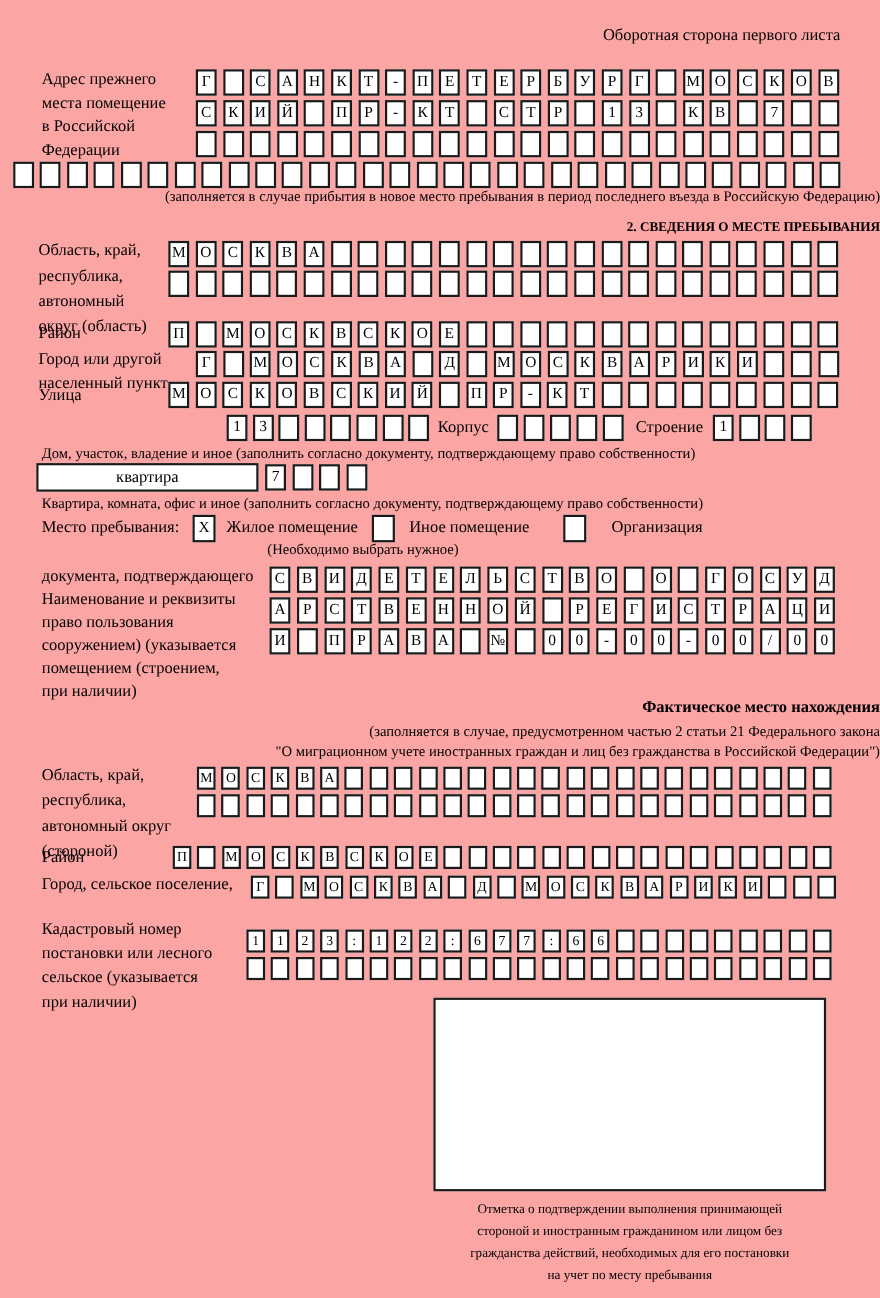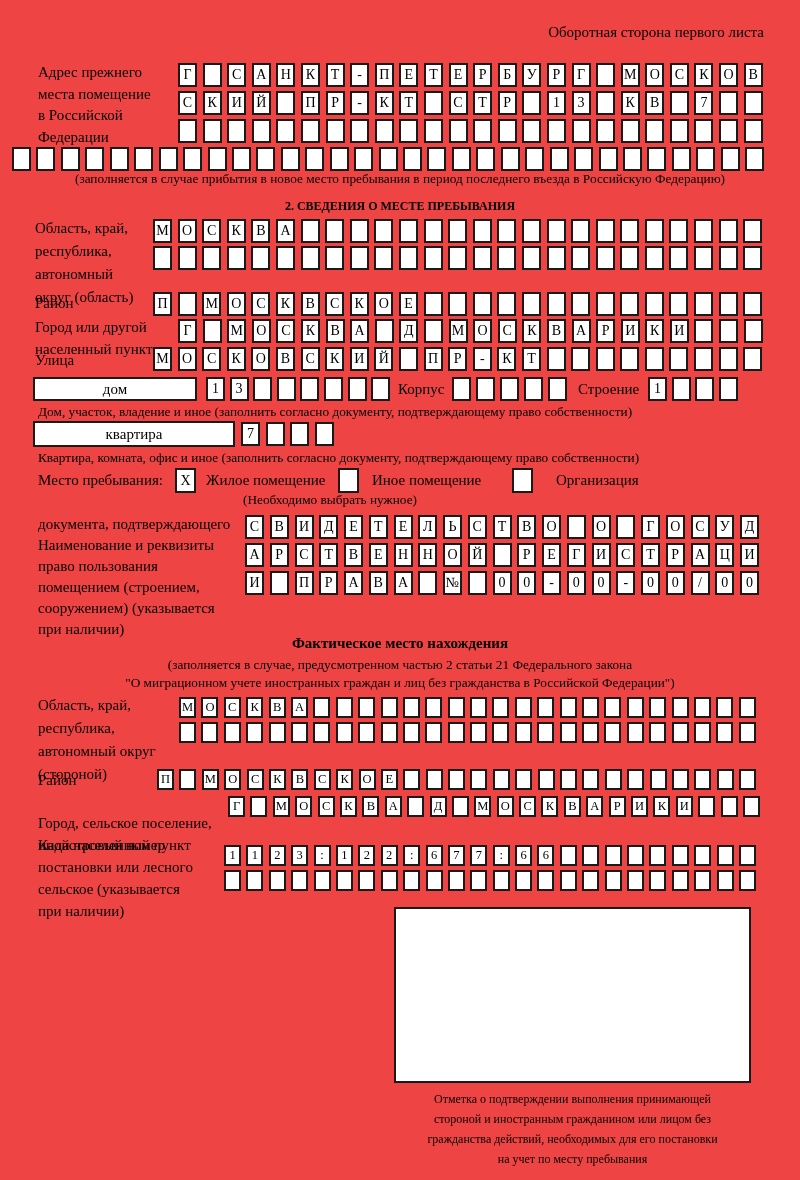--- a/index.html
+++ b/index.html
@@ -1,20 +1,20 @@
 <!DOCTYPE html>
 <html><head>
 <meta charset="utf-8">
 <style>
   html,body{margin:0;padding:0;background:#fff;}
-  .page{position:relative;width:800px;height:1180px;background:#ef4444;overflow:hidden;
+  .page{position:relative;width:800px;height:1180px;background:#fca5a5;overflow:hidden;
         font-family:"Liberation Serif","DejaVu Serif",serif;color:#000;}
   .lbl{position:absolute;font-size:15px;line-height:21.5px;white-space:nowrap;}
   .note{position:absolute;font-size:13.3px;white-space:nowrap;}
-  .center{left:0;width:800px;text-align:center;white-space:nowrap;}
+  .center{left:0;width:800px;text-align:right;white-space:nowrap;}
   .bold{font-weight:bold;}
   .row{position:absolute;display:flex;}
   .cbox{flex:0 0 auto;width:19px;height:24px;border:2px solid #1a1a1a;box-sizing:border-box;
         display:flex;align-items:center;justify-content:center;
         font-size:14px;line-height:1;background:#fff;}
   .row.small .cbox{width:17px;height:21px;font-size:12.5px;}
   .g56{gap:5.6px;}  .g545{gap:5.45px;} .g46{gap:4.6px;} .g50{gap:5px;}
   .g45{gap:4.5px;} .g57{gap:5.7px;}  .g576{gap:5.76px;} .g54{gap:5.4px;}
   .widebox{position:absolute;border:2px solid #1a1a1a;box-sizing:border-box;background:#fff;
            display:flex;align-items:center;justify-content:center;font-size:15px;}
@@ -296,21 +296,20 @@
       <span class="cbox"></span>
       <span class="cbox"></span>
       <span class="cbox"></span>
       <span class="cbox"></span>
       <span class="cbox"></span>
       <span class="cbox"></span>
       <span class="cbox"></span>
       <span class="cbox"></span>
     </div>
 
-  <div class="widebox" style="left:33px;top:377px;width:164px;height:24px;">дом</div>
   <div class="row g46" style="left:206px;top:377px;">
       <span class="cbox">1</span>
       <span class="cbox">3</span>
       <span class="cbox"></span>
       <span class="cbox"></span>
       <span class="cbox"></span>
       <span class="cbox"></span>
       <span class="cbox"></span>
       <span class="cbox"></span>
     </div>
@@ -349,22 +348,22 @@
   <div class="lbl" style="left:372px;top:470px;text-align:center;">Иное помещение</div>
   <div class="chk" style="left:512px;top:468px;"></div>
   <div class="lbl" style="left:556px;top:470px;">Организация</div>
 
   <div class="note" style="left:130px;top:492px;width:400px;text-align:center;">(Необходимо выбрать нужное)</div>
 
   <div class="lbl" style="left:38px;top:514px;line-height:21px;">
     <div>документа, подтверждающего</div>
     <div>Наименование и реквизиты</div>
     <div>право пользования</div>
+    <div>сооружением) (указывается</div>
     <div>помещением (строением,</div>
-    <div>сооружением) (указывается</div>
     <div>при наличии)</div>
   </div>
   <div class="row g576" style="left:245px;top:515px;">
       <span class="cbox">С</span>
       <span class="cbox">В</span>
       <span class="cbox">И</span>
       <span class="cbox">Д</span>
       <span class="cbox">Е</span>
       <span class="cbox">Т</span>
       <span class="cbox">Е</span>
@@ -521,23 +520,22 @@
       <span class="cbox"></span>
       <span class="cbox"></span>
       <span class="cbox"></span>
       <span class="cbox"></span>
       <span class="cbox"></span>
       <span class="cbox"></span>
       <span class="cbox"></span>
       <span class="cbox"></span>
     </div>
 
-  <div class="lbl" style="left:38px;top:793px;line-height:22px;margin-top:19px;">
+  <div class="lbl" style="left:38px;top:793px;line-height:22px;">
     <div>Город, сельское поселение,</div>
-    <div>иной населенный пункт</div>
   </div>
   <div class="row small g54" style="left:228px;top:796px;">
       <span class="cbox">Г</span>
       <span class="cbox"></span>
       <span class="cbox">М</span>
       <span class="cbox">О</span>
       <span class="cbox">С</span>
       <span class="cbox">К</span>
       <span class="cbox">В</span>
       <span class="cbox">А</span>

